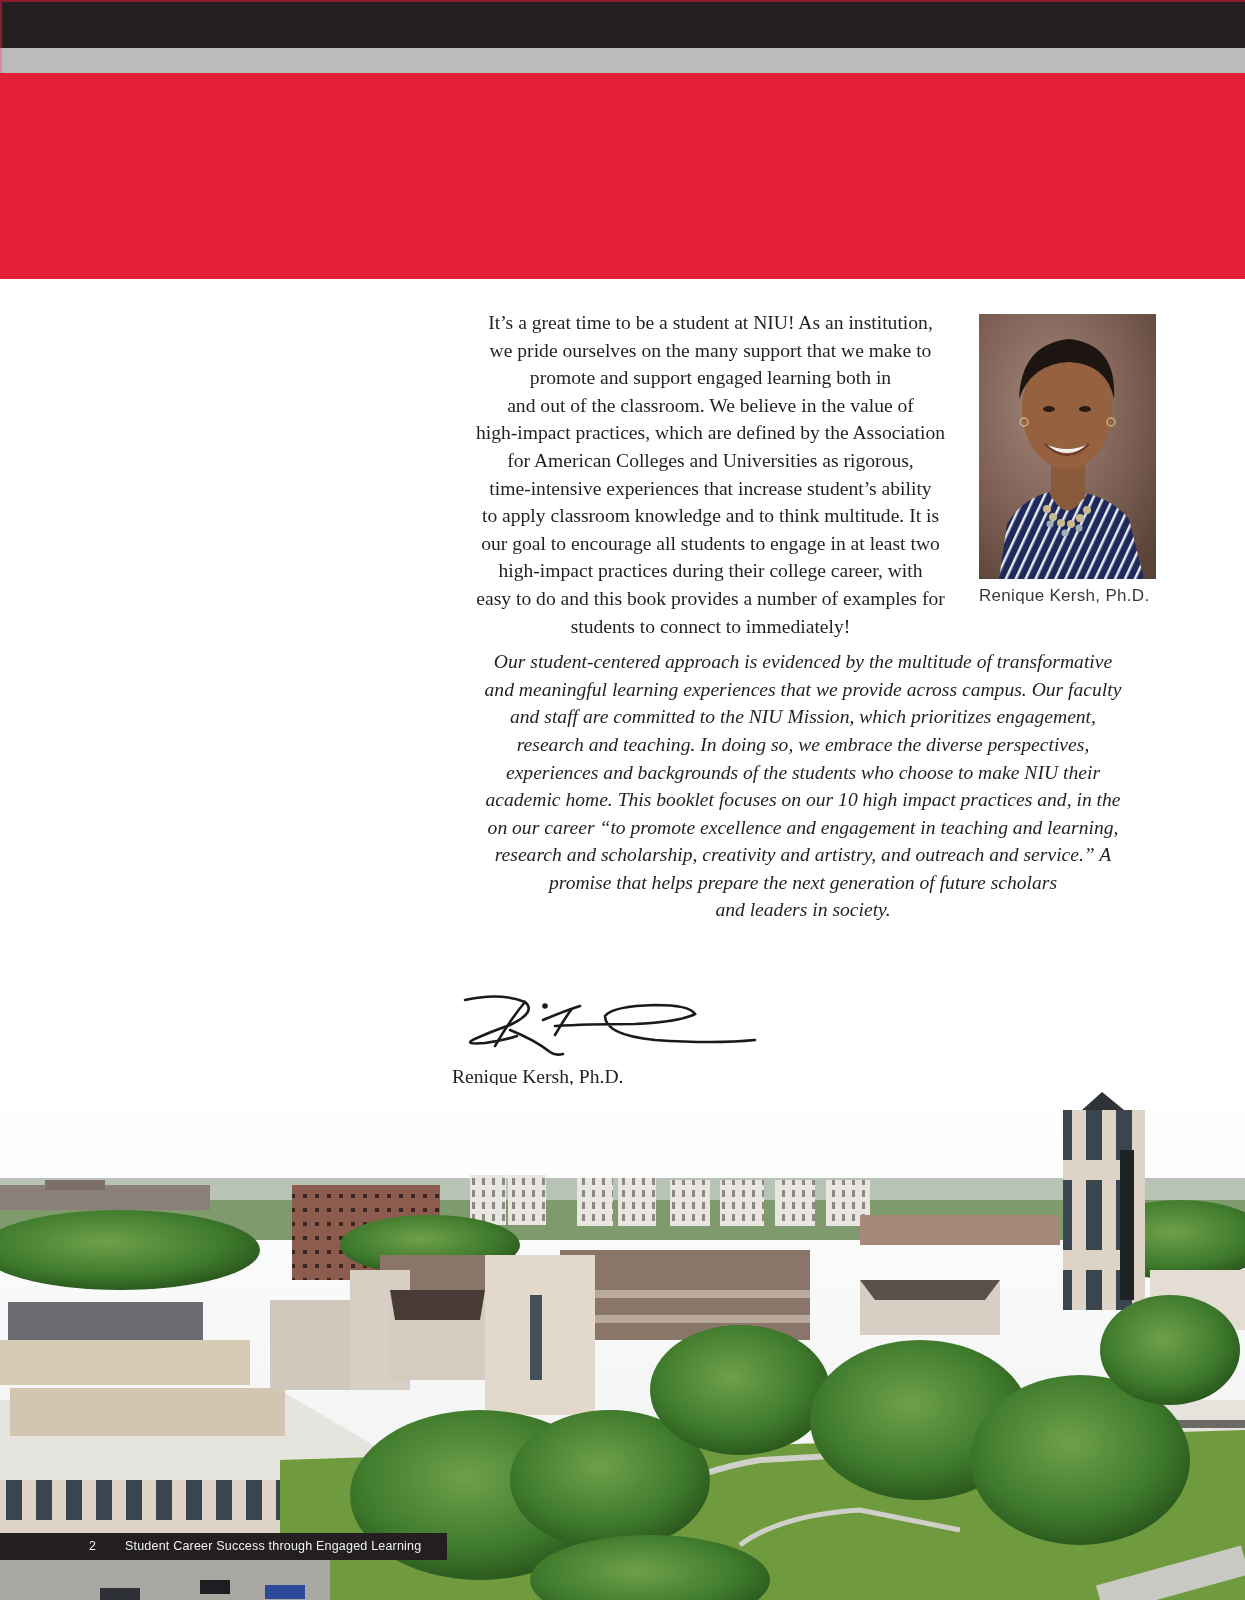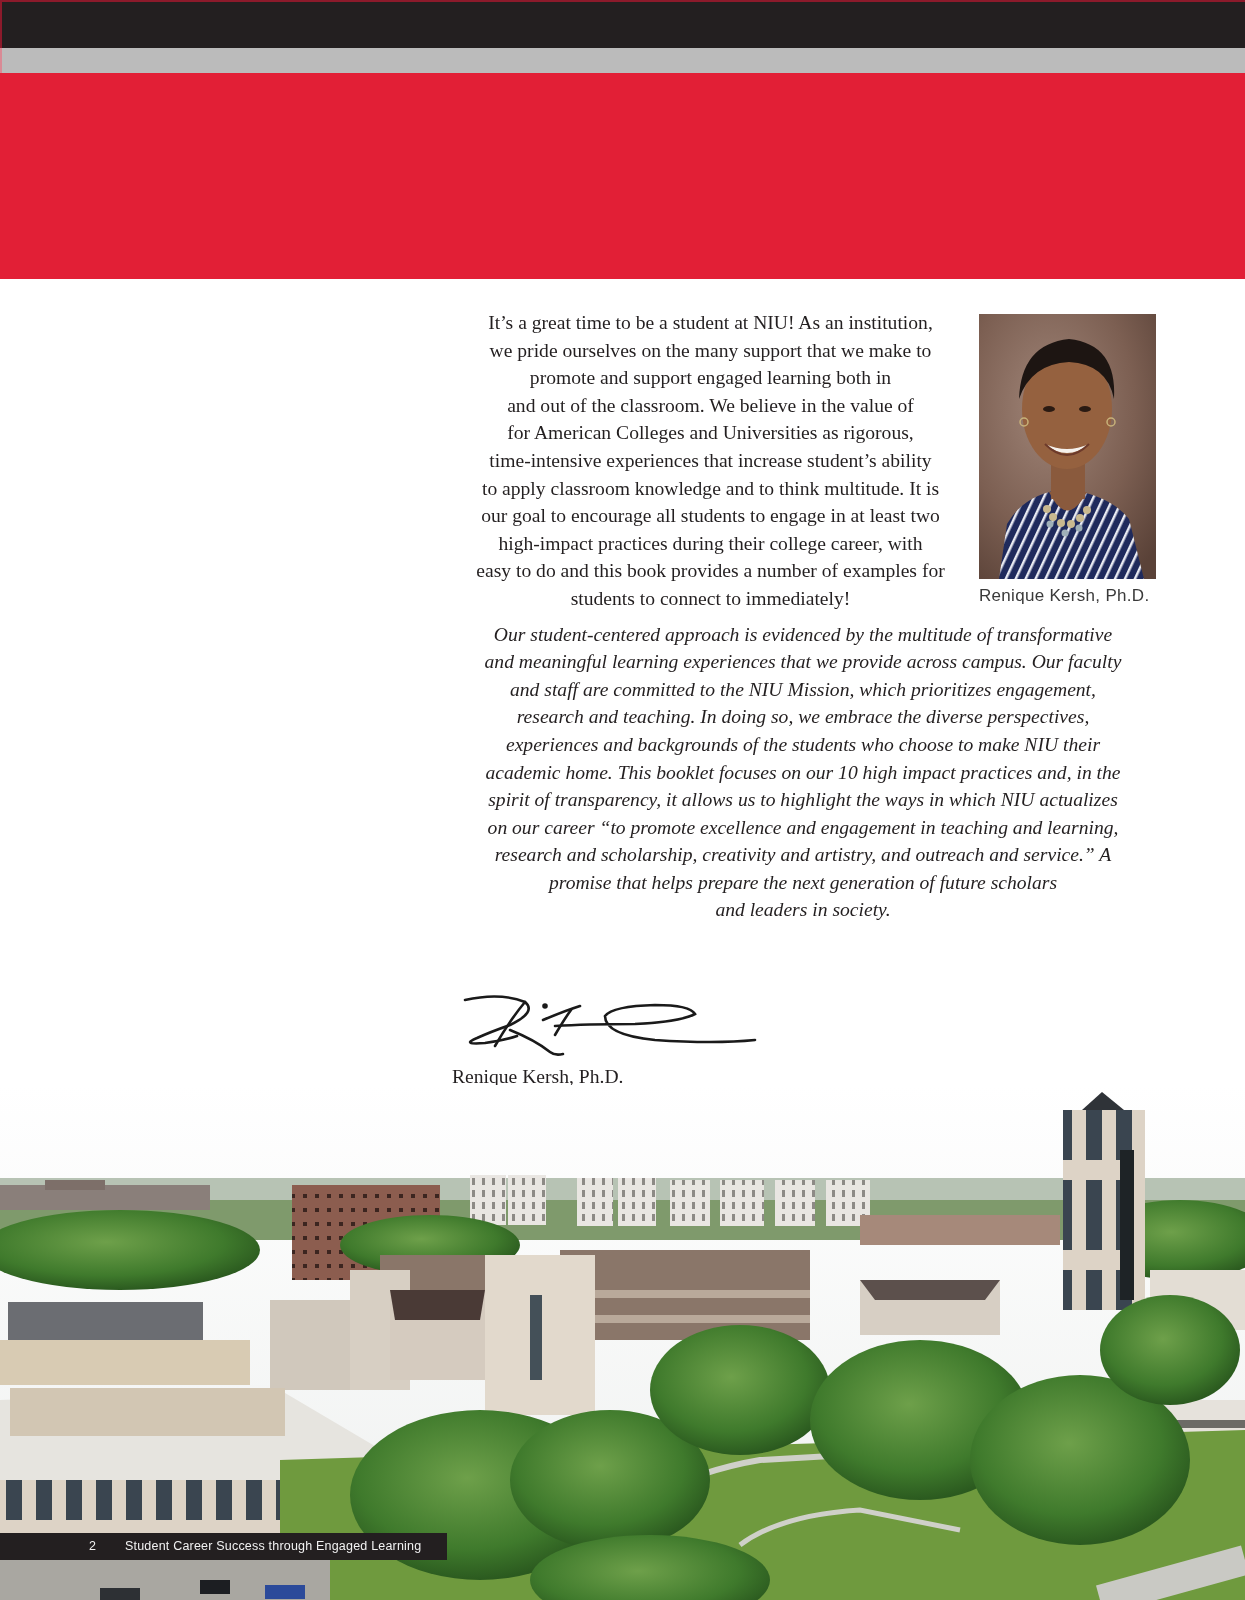--- a/index.html
+++ b/index.html
@@ -60,36 +60,36 @@
 <div class="band-dark"></div>
 <div class="band-gray"></div>
 <div class="band-red"></div>
 
 <div class="letter">
   <p class="para1">
     <span class="line">It’s a great time to be a student at NIU! As an institution,</span>
     <span class="line">we pride ourselves on the many support that we make to</span>
     <span class="line">promote and support engaged learning both in</span>
     <span class="line">and out of the classroom. We believe in the value of</span>
+    <span class="line">high-impact practices, which are defined by the Association</span>
     <span class="line">for American Colleges and Universities as rigorous,</span>
     <span class="line">time-intensive experiences that increase student’s ability</span>
     <span class="line">to apply classroom knowledge and to think multitude. It is</span>
     <span class="line">our goal to encourage all students to engage in at least two</span>
     <span class="line">high-impact practices during their college career, with</span>
     <span class="line">easy to do and this book provides a number of examples for</span>
     <span class="line">students to connect to immediately!</span>
   </p>
   <p class="para2">
     <span class="line">Our student-centered approach is evidenced by the multitude of transformative</span>
     <span class="line">and meaningful learning experiences that we provide across campus. Our faculty</span>
     <span class="line">and staff are committed to the NIU Mission, which prioritizes engagement,</span>
     <span class="line">research and teaching. In doing so, we embrace the diverse perspectives,</span>
     <span class="line">experiences and backgrounds of the students who choose to make NIU their</span>
     <span class="line">academic home. This booklet focuses on our 10 high impact practices and, in the</span>
-    <span class="line">spirit of transparency, it allows us to highlight the ways in which NIU actualizes</span>
     <span class="line">on our career “to promote excellence and engagement in teaching and learning,</span>
     <span class="line">research and scholarship, creativity and artistry, and outreach and service.” A</span>
     <span class="line">promise that helps prepare the next generation of future scholars</span>
     <span class="line">and leaders in society.</span>
   </p>
 </div>
 
 <div class="portrait">
   <svg width="177" height="265" viewBox="0 0 177 265">
     <defs>

